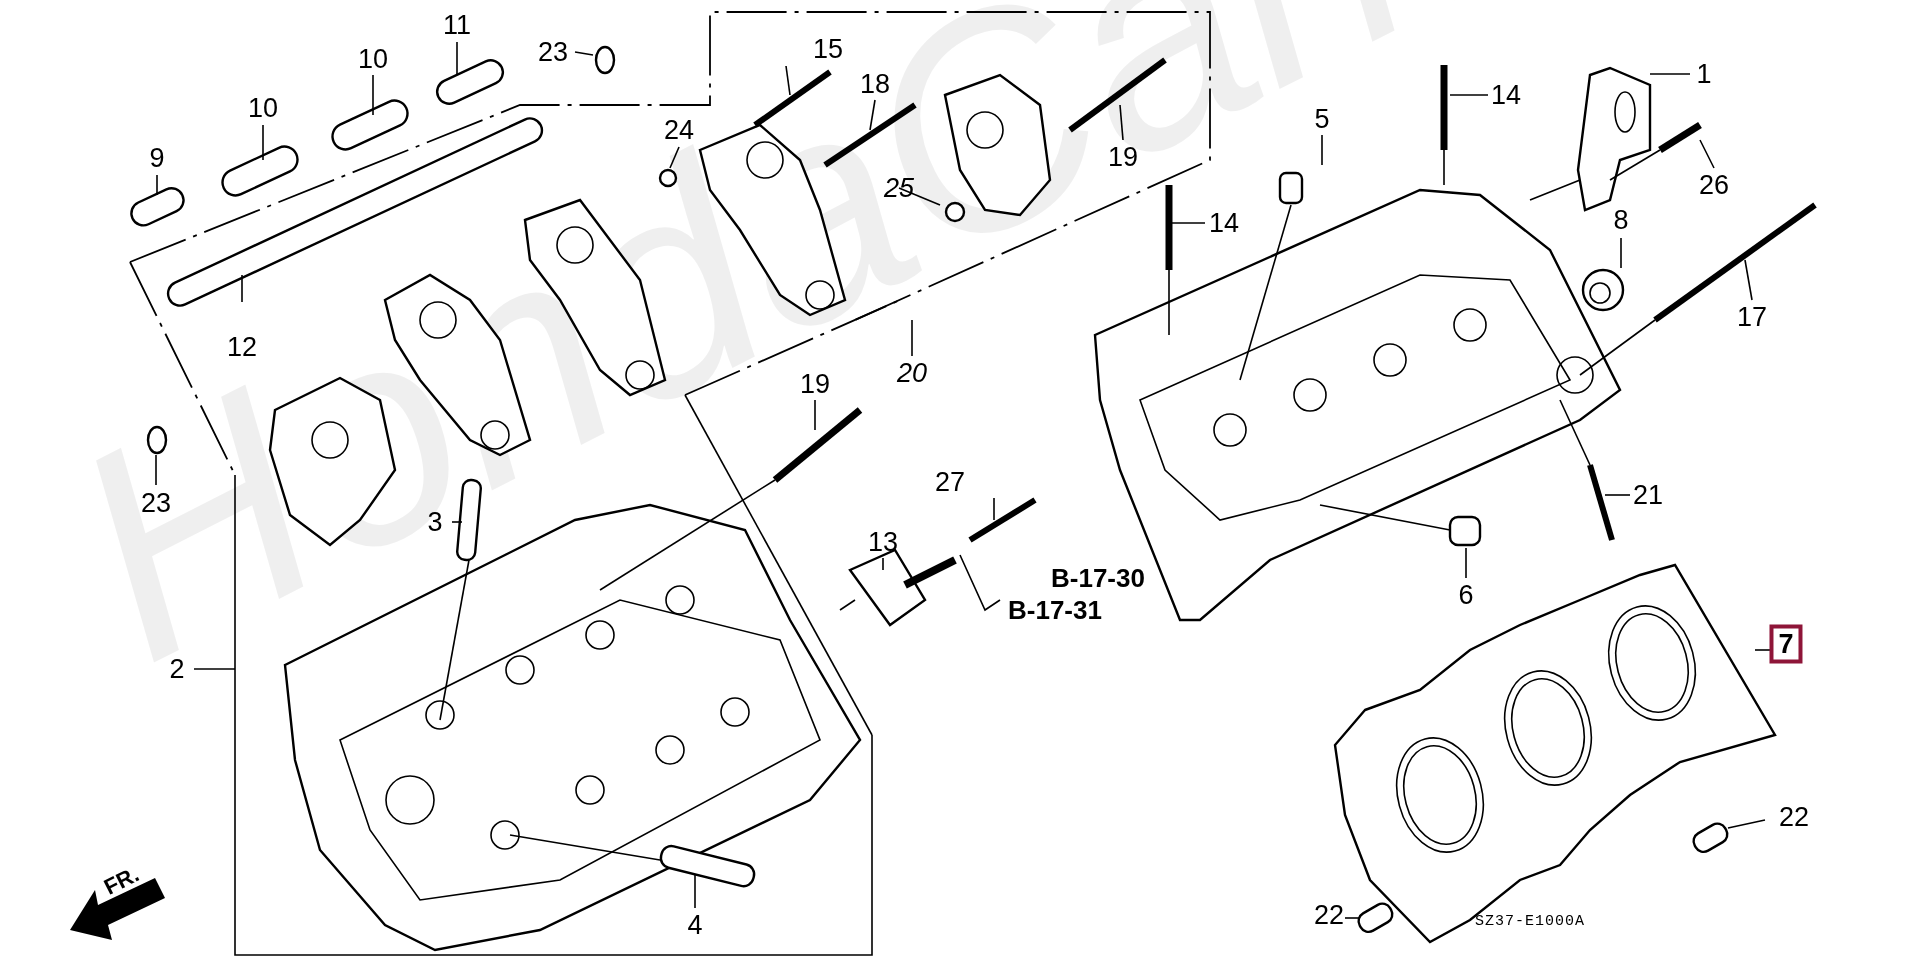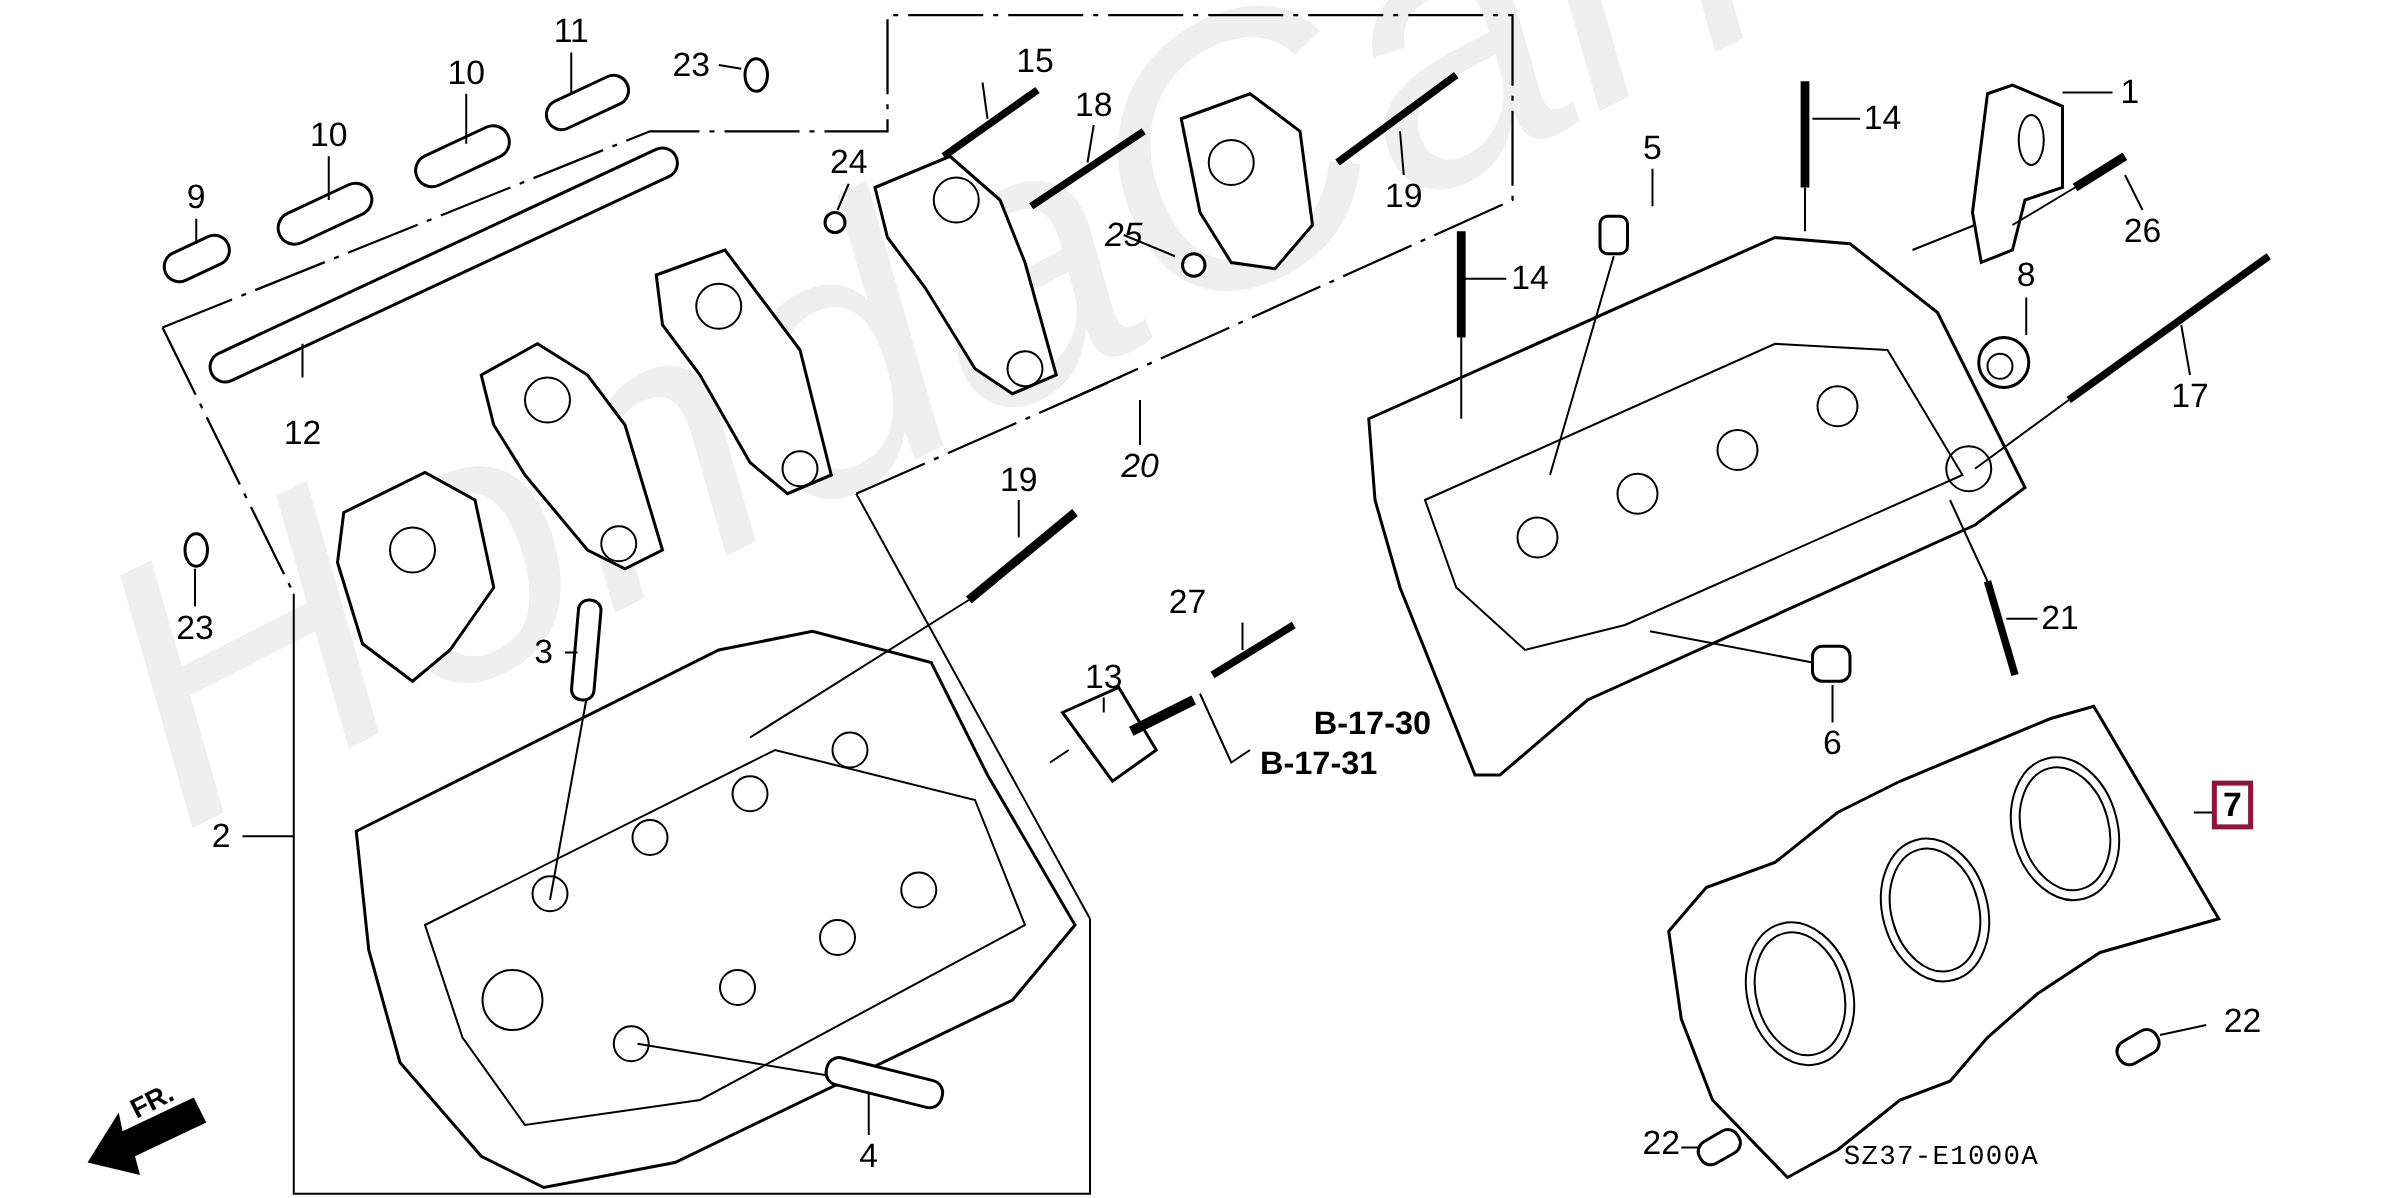--- a/index.html
+++ b/index.html
@@ -2,21 +2,21 @@
 <html><head>
 <meta charset="utf-8">
 <style>
   html, body { margin: 0; padding: 0; background: #ffffff; }
   body { width: 1920px; height: 958px; overflow: hidden; position: relative; font-family: "Liberation Sans", sans-serif; }
   #diagram { position: absolute; left: 0; top: 0; width: 1920px; height: 958px; }
   .watermark { position: absolute; left: 20px; top: 420px; font-family: "Liberation Sans", sans-serif; font-style: italic; font-size: 300px; color: #000; opacity: 0.06; transform: rotate(-27deg); transform-origin: 0 0; white-space: nowrap; pointer-events: none; }
   .callout { position: absolute; font-family: "Liberation Sans", sans-serif; font-size: 27px; color: #000; transform: translate(-50%, -50%); line-height: 1; white-space: nowrap; cursor: pointer; }
   .callout.boxed { border: 4px solid #8e1538; padding: 2px 5px; font-weight: bold; }
   .ref-link { position: absolute; font-family: "Liberation Sans", sans-serif; font-weight: bold; font-size: 26px; color: #000; line-height: 1; cursor: pointer; }
-  .code { position: absolute; font-family: "Liberation Mono", monospace; font-size: 22px; color: #000; letter-spacing: 1px; }
+  .code { position: absolute; font-family: "Liberation Mono", monospace; font-size: 15px; color: #000; letter-spacing: 1px; }
   .fr-label { position: absolute; left: 104px; top: 868px; font-family: "Liberation Sans", sans-serif; font-weight: bold; font-size: 22px; transform: rotate(-27deg); }
   svg .ln { stroke: #000; stroke-width: 2.2; fill: none; }
   svg .part { stroke: #000; stroke-width: 2.4; fill: #fff; }
   svg .thin { stroke: #000; stroke-width: 1.6; fill: none; }
   svg .dash { stroke: #000; stroke-width: 1.8; fill: none; stroke-dasharray: 60 8 4 8; }
 </style>
 </head>
 <body>
 
 <div class="watermark">HondaCarMine.ru</div>

